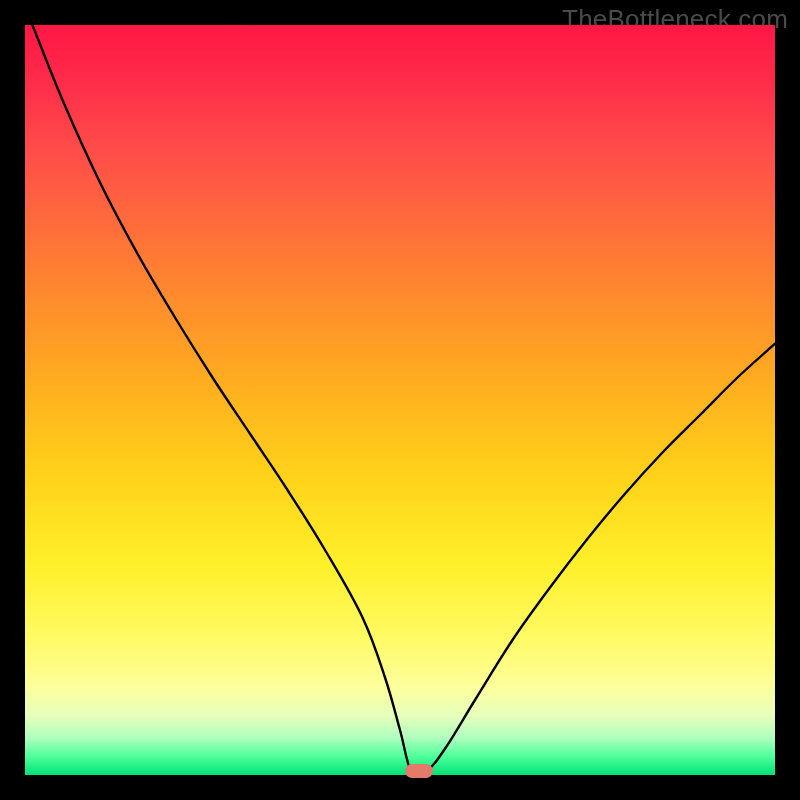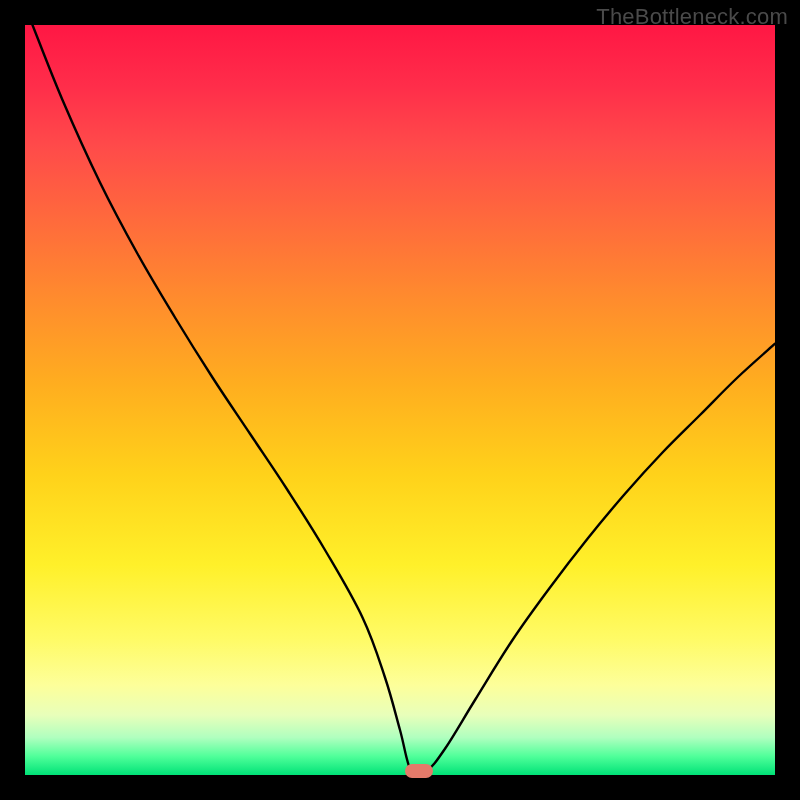--- a/index.html
+++ b/index.html
@@ -15,21 +15,21 @@
     position: relative;
     width: 800px;
     height: 800px;
     background: #000;
   }
   .watermark {
     position: absolute;
     top: 4px;
     right: 12px;
     color: #4a4a4a;
-    font-size: 22px;
+    font-size: 26px;
     font-weight: 500;
     letter-spacing: 0.2px;
     font-family: Arial, Helvetica, sans-serif;
   }
   .plot {
     position: absolute;
     left: 25px;
     top: 25px;
     width: 750px;
     height: 750px;

